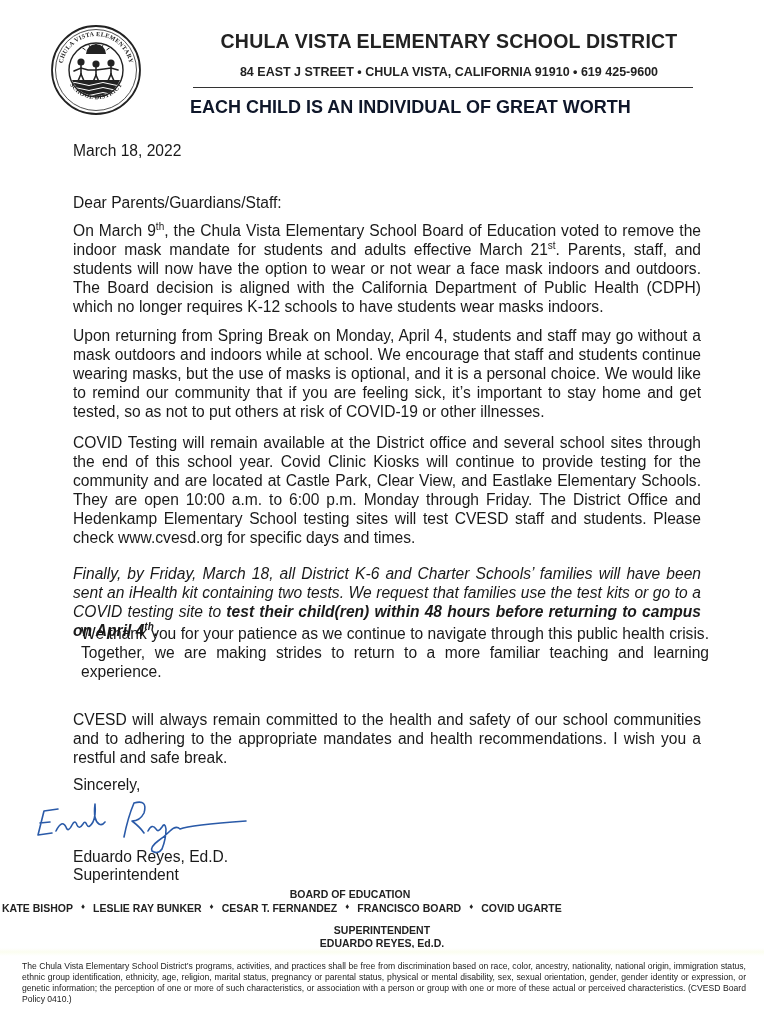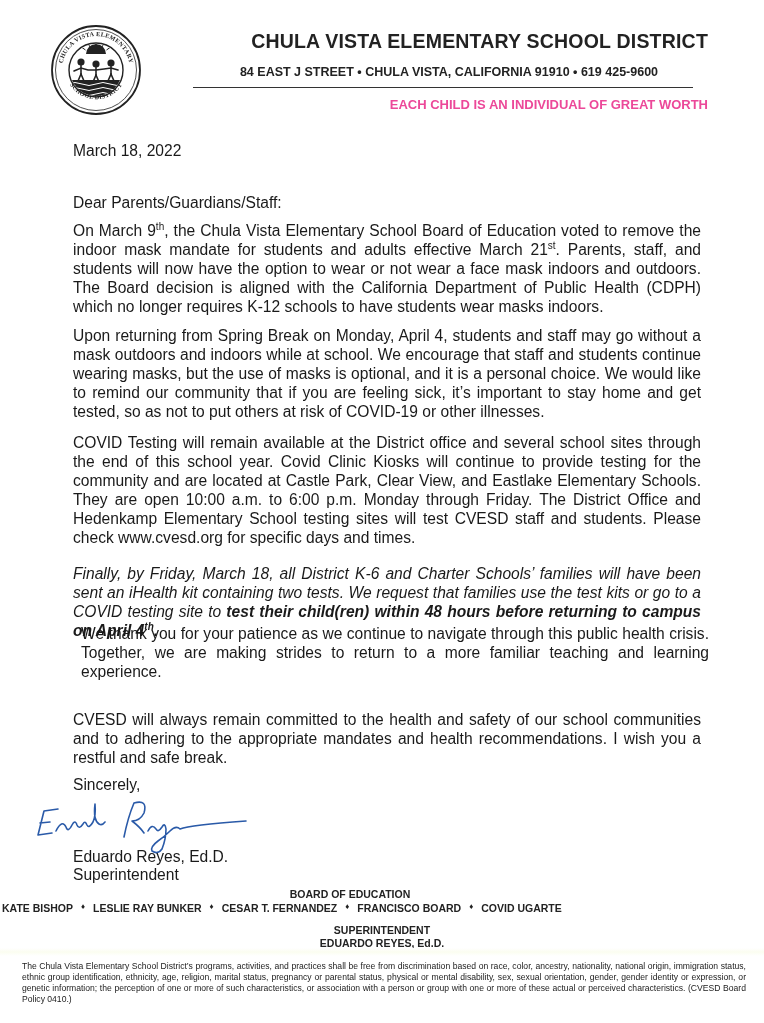--- a/index.html
+++ b/index.html
@@ -1,22 +1,22 @@
 <!DOCTYPE html>
 <html><head>
 <meta charset="utf-8">
 <style>
   html, body { margin: 0; padding: 0; background: #ffffff; }
   body { width: 764px; height: 1023px; position: relative; overflow: hidden; color: #1a1a1a; font-family: "Liberation Sans", sans-serif; }
   .letterhead { position: absolute; left: 0; top: 0; width: 764px; height: 125px; }
   .seal { position: absolute; left: 50px; top: 24px; width: 92px; height: 92px; }
-  .district-name { position: absolute; left: 190px; top: 30px; width: 518px; text-align: right; font-weight: bold; font-size: 19.5px; letter-spacing: 0.2px; color: #222; }
+  .district-name { position: absolute; left: 190px; top: 30px; width: 518px; text-align: center; font-weight: bold; font-size: 19.5px; letter-spacing: 0.2px; color: #222; }
   .address { position: absolute; left: 190px; top: 65px; width: 518px; text-align: center; font-weight: bold; font-size: 12.5px; color: #222; }
   .rule { position: absolute; left: 193px; top: 87px; width: 500px; height: 0; border-top: 1.2px solid #333; }
-  .motto { position: absolute; left: 190px; top: 97px; width: 518px; text-align: right; font-weight: bold; font-size: 13px; color: #ec4899; }
+  .motto { position: absolute; left: 190px; top: 97px; width: 518px; text-align: left; font-weight: bold; font-size: 18px; color: #0f172a; }
 
   .body-text { position: absolute; left: 73px; width: 628px; font-size: 15.6px; line-height: 19px; color: #1a1a1a; text-align: justify; }
   .date { top: 141px; }
   .salutation { top: 193px; }
   .p1 { top: 221px; }
   .p2 { top: 326px; }
   .p3 { top: 433px; }
   .p4 { top: 564px; font-style: italic; }
   .p5 { top: 624px; margin-left: 8px; }
   .p6 { top: 710px; }

